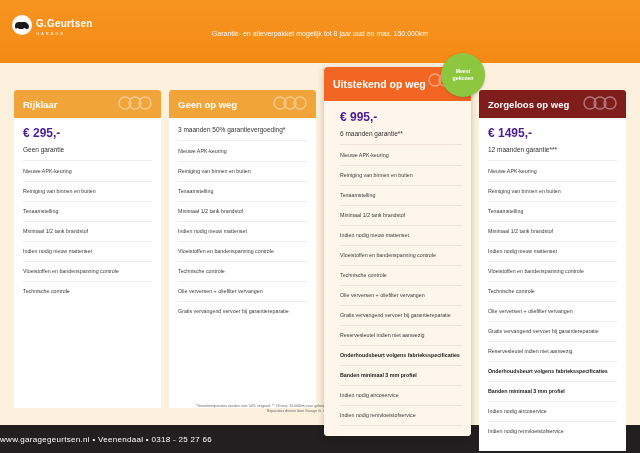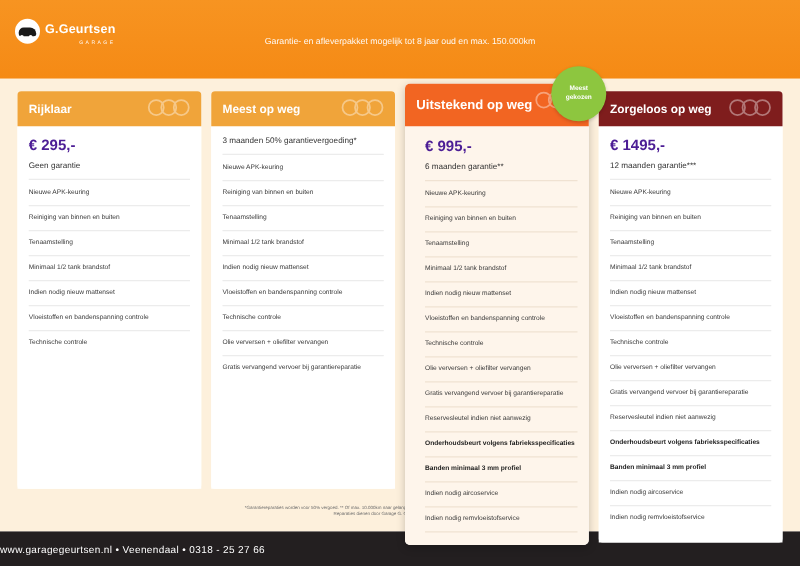--- a/index.html
+++ b/index.html
@@ -62,21 +62,21 @@
   }
   .logo-mark::after {
     content: "";
     position: absolute;
     left: 4px; top: 12.5px;
     width: 3px; height: 3px;
     border-radius: 50%;
     background: #fff;
     box-shadow: 7px 0 0 0 #fff;
   }
-  .logo-text { line-height: 1; text-align: right; }
+  .logo-text { line-height: 1; }
   .logo-name {
     font-size: 10px;
     font-weight: bold;
     color: #fff;
     letter-spacing: .2px;
   }
   .logo-garage {
     font-size: 4px;
     letter-spacing: 2px;
     color: #fff;
@@ -95,20 +95,21 @@
     display: flex;
     gap: 8px;
     align-items: flex-start;
   }
   .card {
     position: relative;
     flex: 1 1 0;
     background: #fff;
     border-radius: 3px;
     overflow: visible;
+    margin-top: 17px;
   }
   .card-head {
     position: relative;
     height: 28px;
     border-radius: 3px 3px 0 0;
     display: flex;
     align-items: center;
     padding-left: 9px;
     color: #fff;
     font-size: 9.5px;
@@ -245,21 +246,21 @@
             <div class="feature">Reiniging van binnen en buiten</div>
             <div class="feature">Tenaamstelling</div>
             <div class="feature">Minimaal 1/2 tank brandstof</div>
             <div class="feature">Indien nodig nieuw mattenset</div>
             <div class="feature">Vloeistoffen en bandenspanning controle</div>
             <div class="feature">Technische controle</div>
           </div>
         </div>
         <div class="card">
           <div class="card-head" style="background: rgb(240, 164, 58);">
-            <span>Meest op weg</span>
+            <span>Geen op weg</span>
             <span class="rings"><svg width="40" height="18" viewBox="0 0 40 18">
                 <circle cx="8" cy="9" r="6" fill="none" stroke="#fff" stroke-width="1.4"></circle>
                 <circle cx="18" cy="9" r="6" fill="none" stroke="#fff" stroke-width="1.4"></circle>
                 <circle cx="28" cy="9" r="6" fill="none" stroke="#fff" stroke-width="1.4"></circle>
               </svg></span>
           </div>
           <div class="card-body">
             <div class="guarantee">3 maanden 50% garantievergoeding*</div>
             <div class="feature">Nieuwe APK-keuring</div>
             <div class="feature">Reiniging van binnen en buiten</div>

